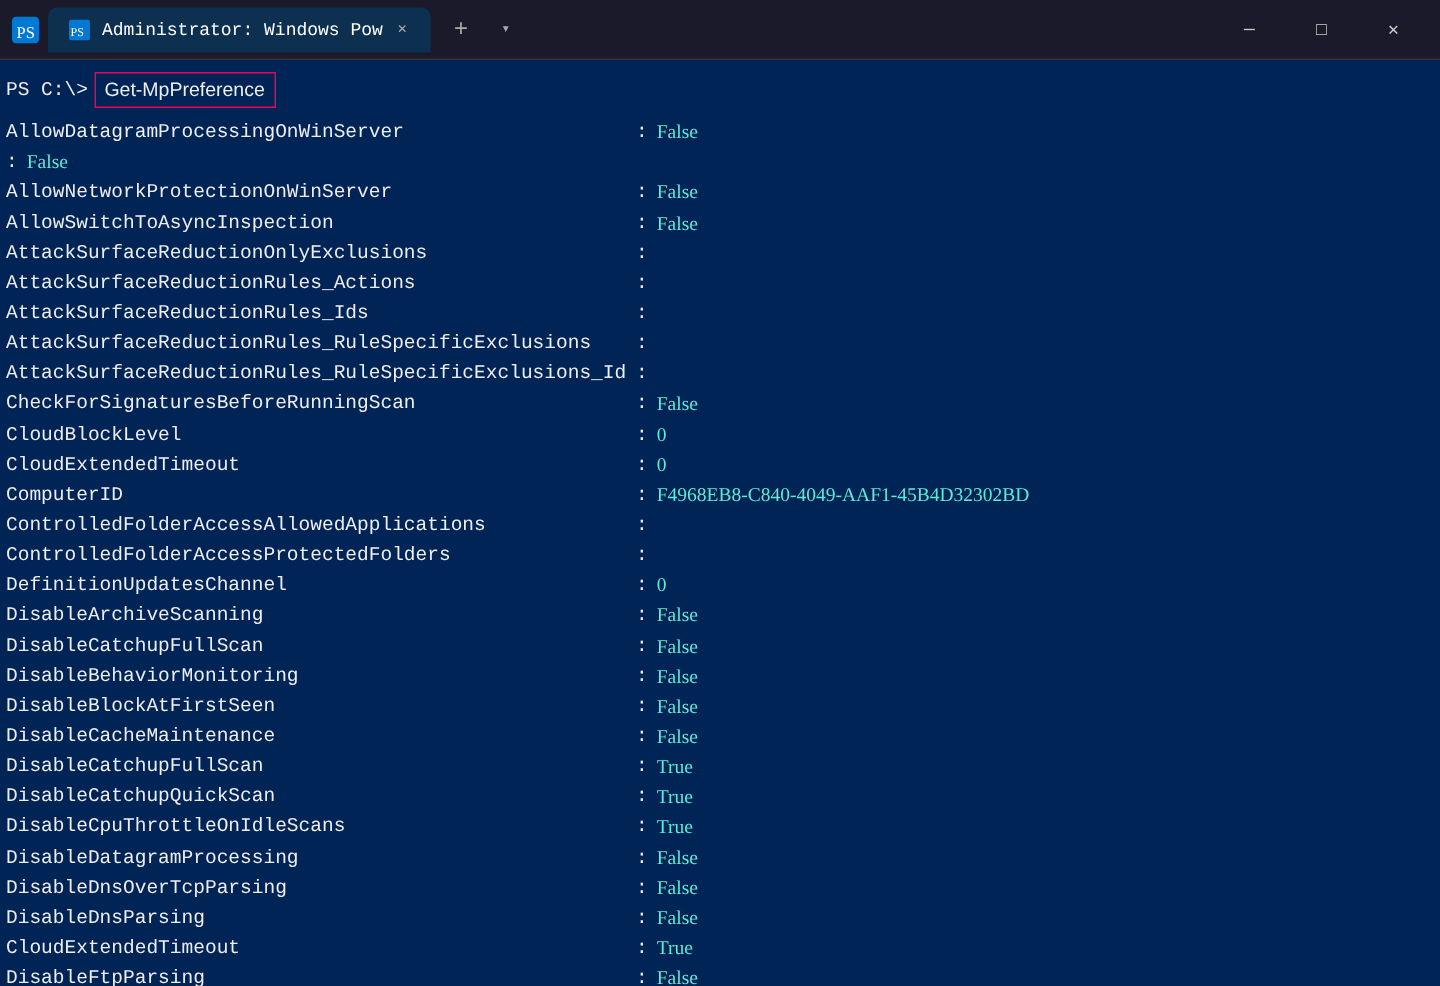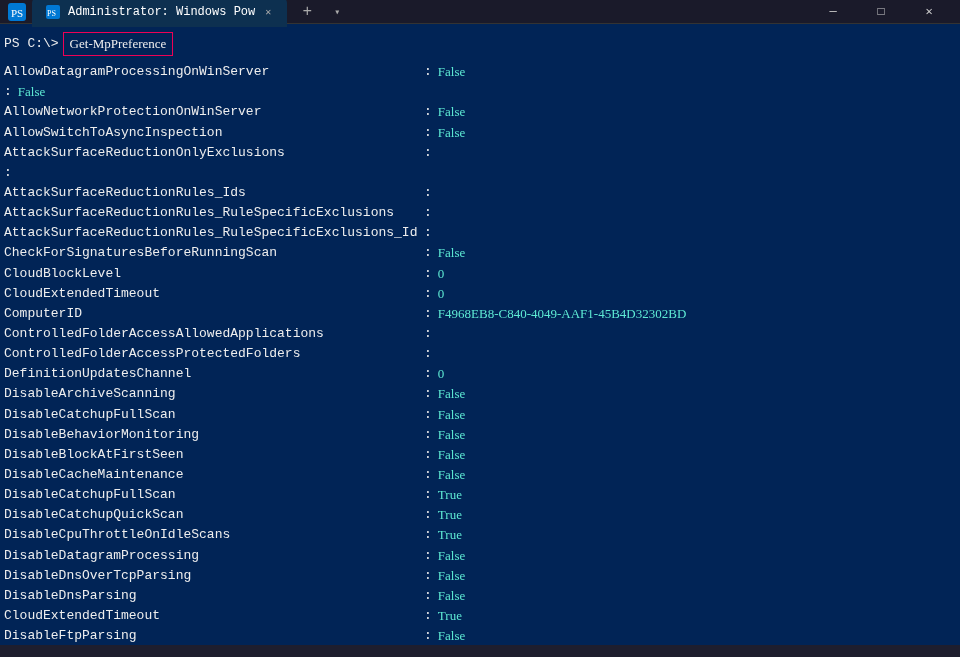--- a/index.html
+++ b/index.html
@@ -9,21 +9,21 @@
       background: #1e1e2e;
       font-family: 'Consolas', 'Courier New', monospace;
       overflow: hidden;
     }
 
     
     .titlebar {
       display: flex;
       align-items: center;
       background: #1a1a2a;
-      height: 24px;
+      height: 40px;
       padding: 0 8px;
       gap: 8px;
       border-bottom: 1px solid #333;
     }
     .titlebar-left {
       display: flex;
       align-items: center;
       gap: 6px;
       flex: 1;
     }
@@ -116,21 +116,21 @@
     }
     .prompt-text {
       color: #eee;
       margin-right: 4px;
     }
     .command-box {
       background: transparent;
       border: 1.5px solid #e05;
       color: #eee;
       padding: 1px 6px;
-      font-family: Liberation Serif, serif;
+      font-family: Liberation Sans, sans-serif;
       font-size: 13px;
     }
 
     .output-table {
       width: 100%;
     }
     .output-row {
       display: flex;
       align-items: center;
     }
@@ -203,20 +203,21 @@
         <span class="output-key">AllowSwitchToAsyncInspection</span>
         <span class="output-colon">:</span>
         <span class="output-val">False</span>
       </div>
       <div class="output-row">
         <span class="output-key">AttackSurfaceReductionOnlyExclusions</span>
         <span class="output-colon">:</span>
         <span class="output-val"></span>
       </div>
       <div class="output-row">
+        <span class="output-key">AttackSurfaceReductionRules_Actions</span>
         <span class="output-colon">:</span>
         <span class="output-val"></span>
       </div>
       <div class="output-row">
         <span class="output-key">AttackSurfaceReductionRules_Ids</span>
         <span class="output-colon">:</span>
         <span class="output-val"></span>
       </div>
       <div class="output-row">
         <span class="output-key">AttackSurfaceReductionRules_RuleSpecificExclusions</span>

